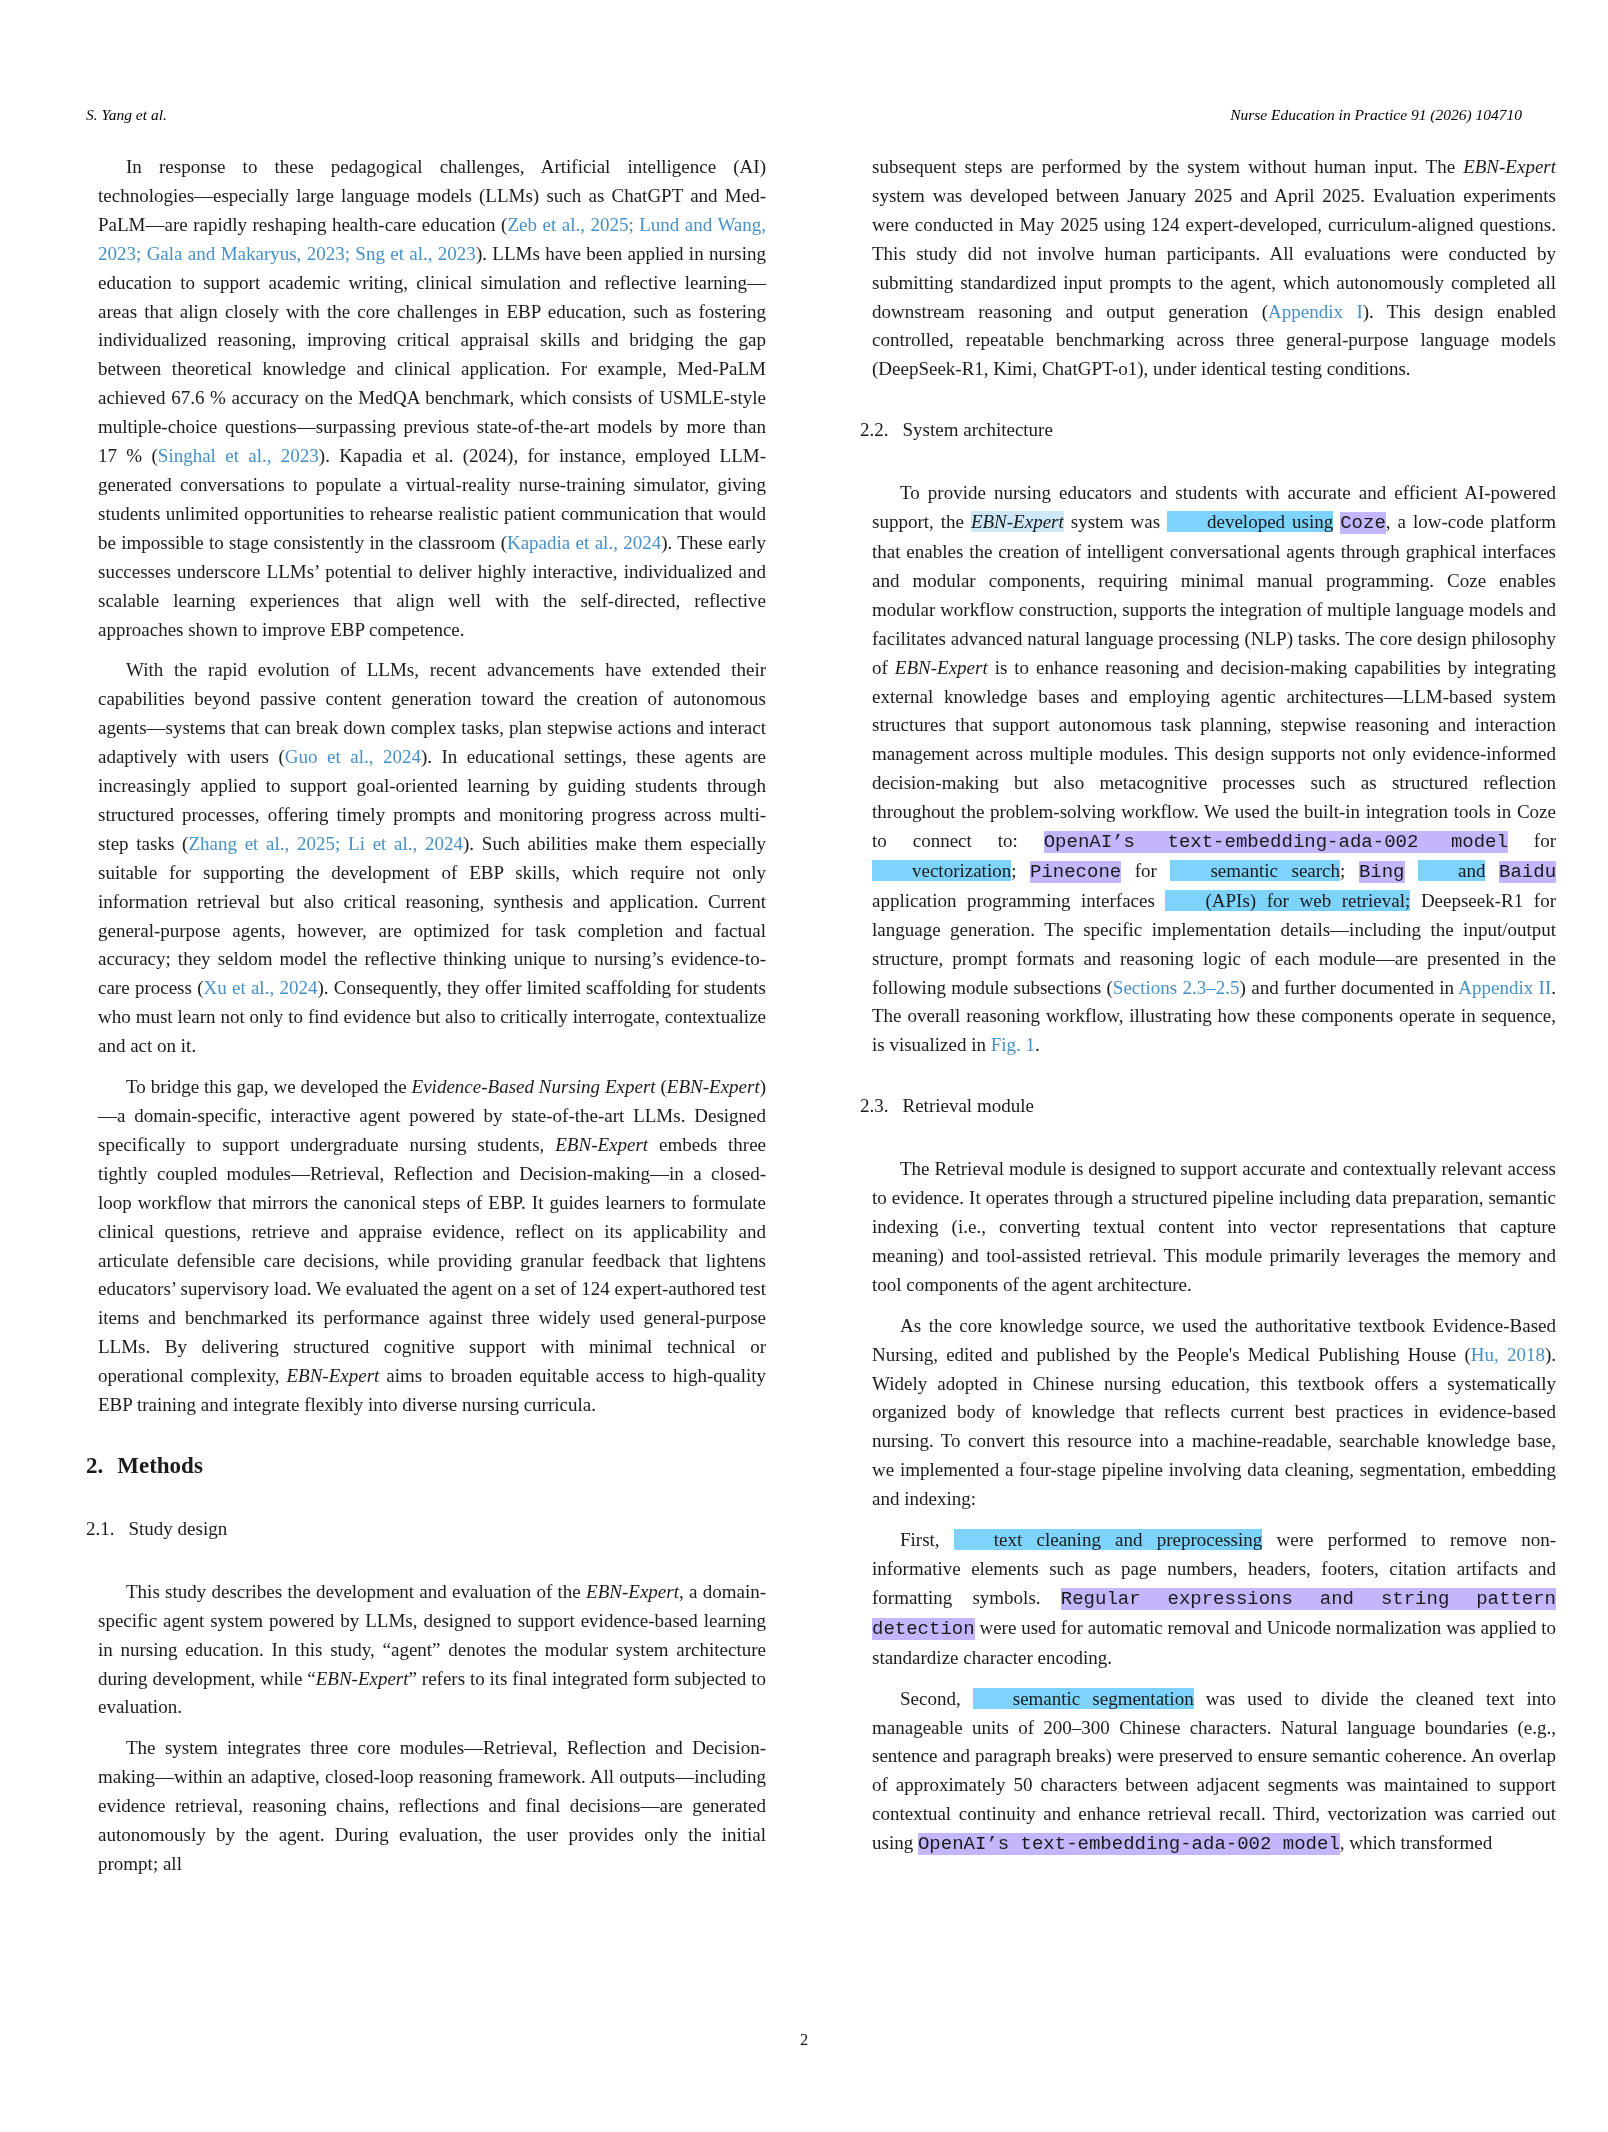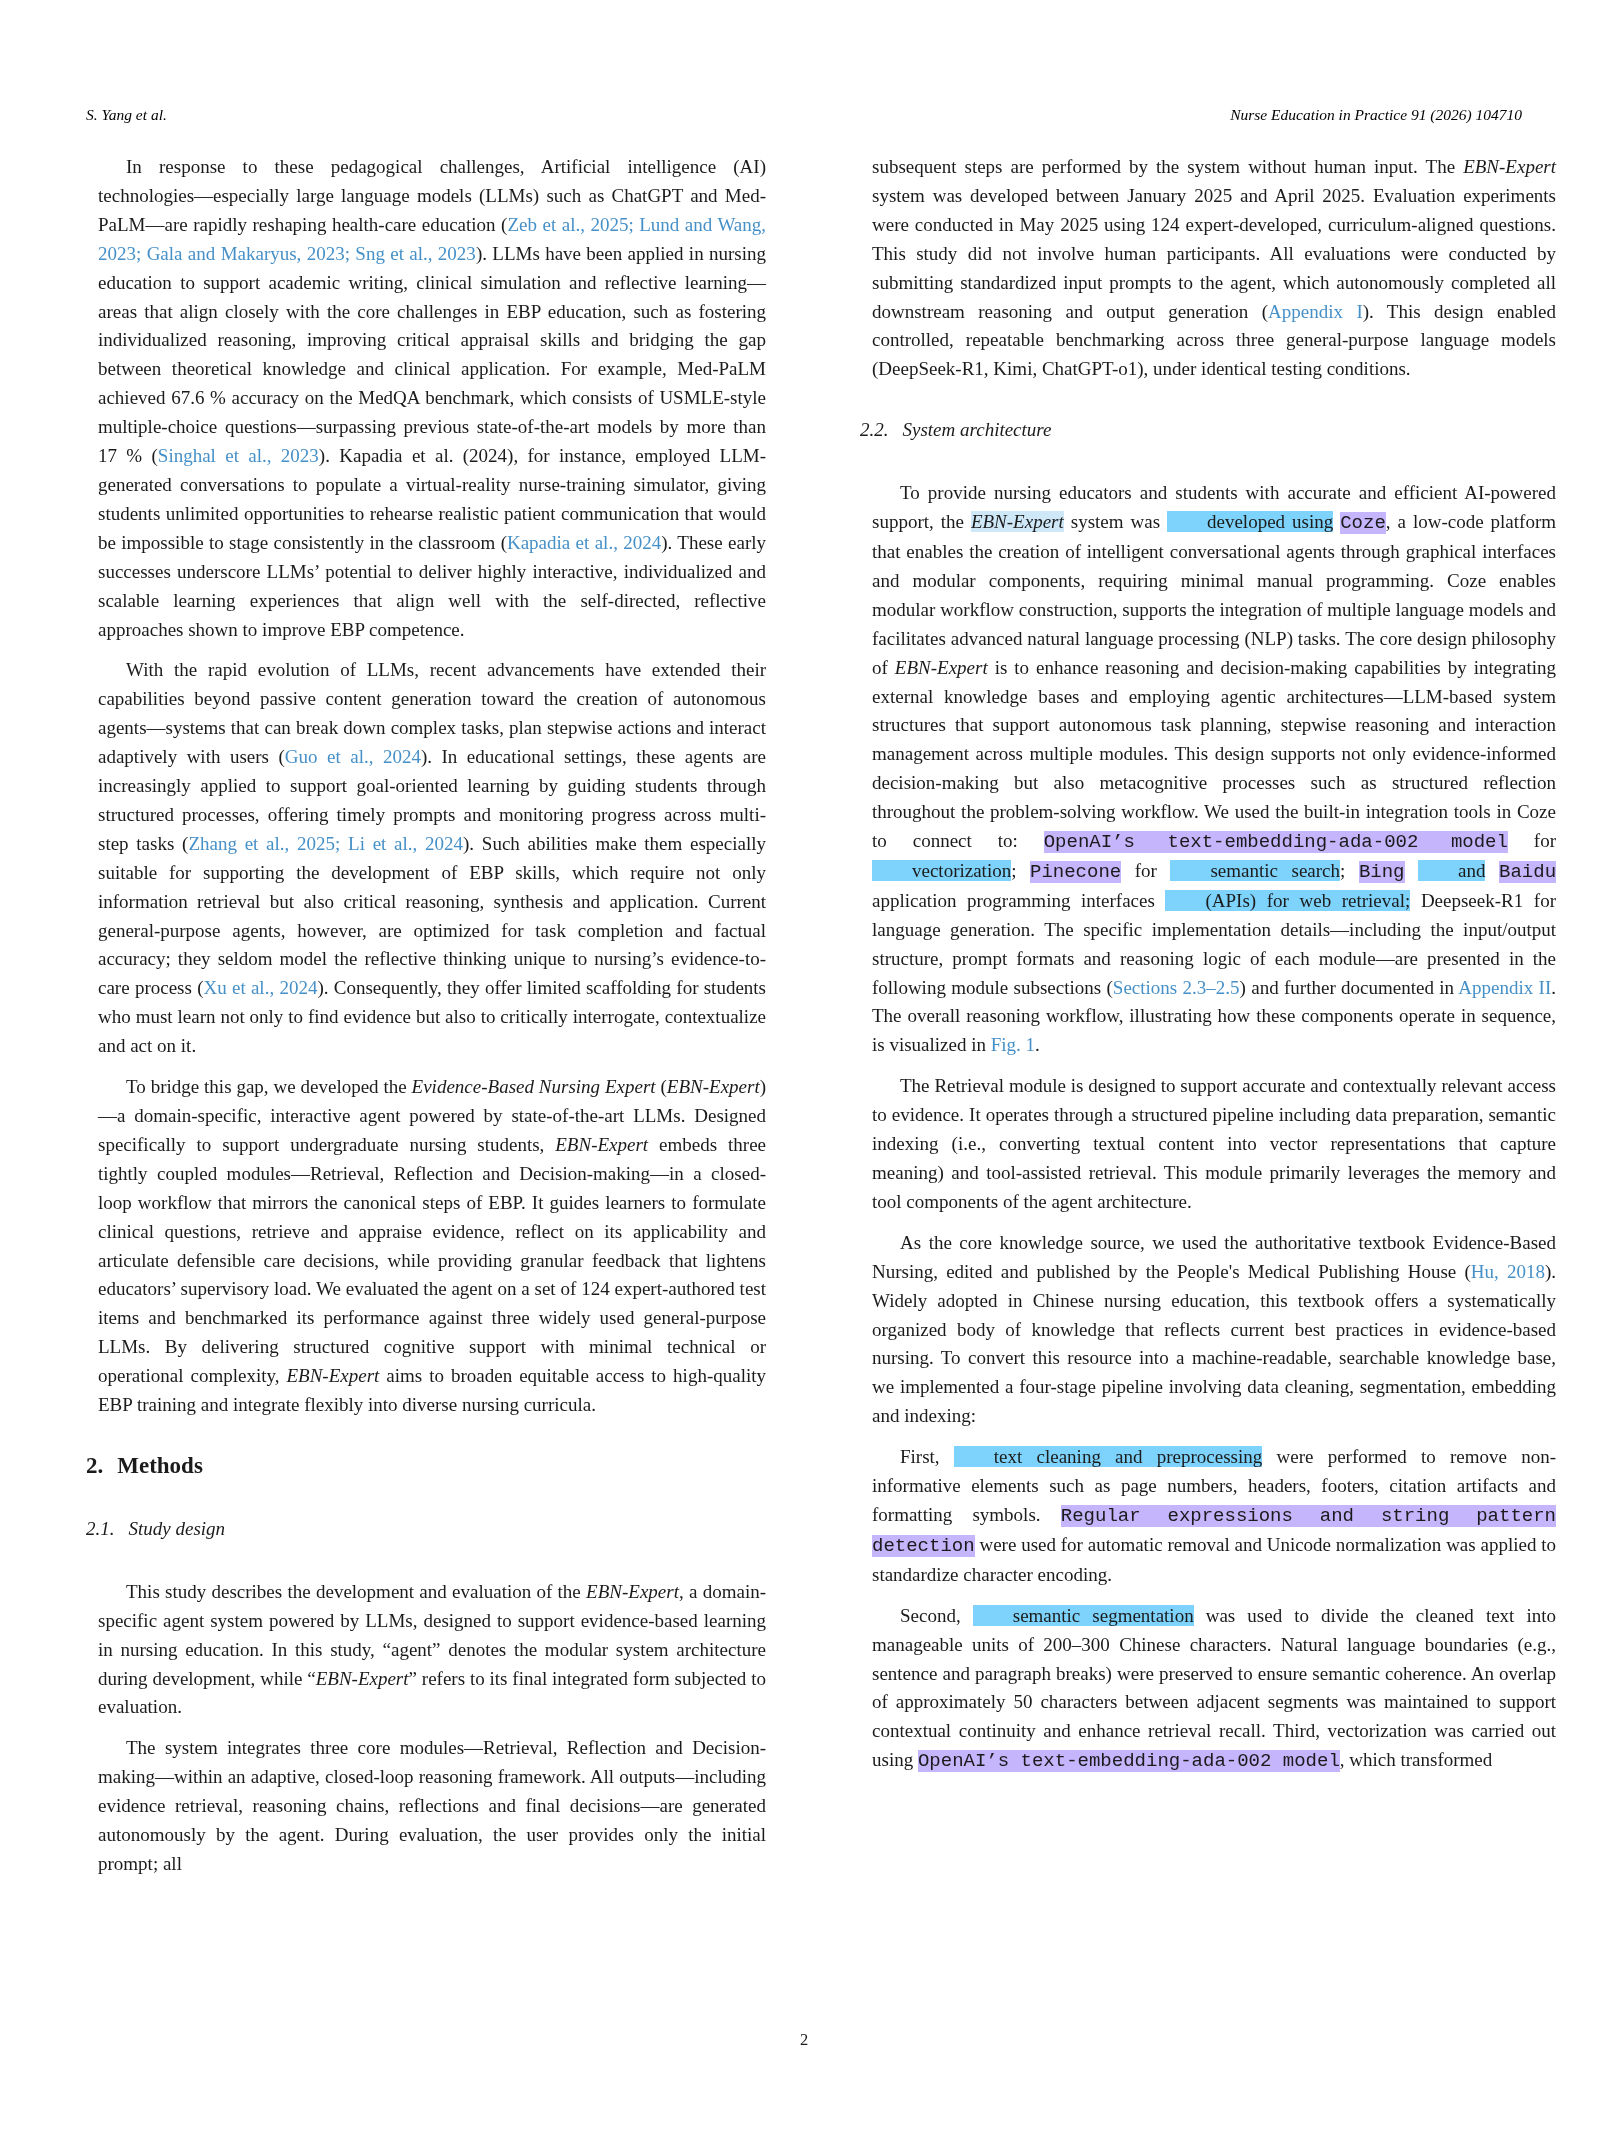--- a/index.html
+++ b/index.html
@@ -29,21 +29,21 @@
   .col-right { left: 860px; width: 708px; }
 
   .para { margin: 12px; text-indent: 28px; }
   .para.noindent { text-indent: 0; }
 
   .sec-heading {
     font-weight: bold; font-size: 23px;
     margin: 32px 0 34px 0; text-align: left; text-indent: 0;
   }
   .sub-heading {
-    font-style: italic; font-size: 19px;
+    font-size: 19px;
     margin: 32px 0 34px 0; text-align: left; text-indent: 0;
   }
   .h-num { display: inline-block; margin-right: 14px; }
 
   .run.i  { font-style: italic; }
   .run.l  { color: #4690c8; text-decoration: none; cursor: pointer; }
   .run.y  { background: #7dd3fc; padding-left: 40px; }
   .run.v  { background: #c4b5fd; font-family: Liberation Mono, monospace; }
   .run.bi { font-style: italic; background: #cfe8f8; }
 
@@ -69,20 +69,21 @@
       <div class="sec-heading"><span class="h-num">2.</span><span>Methods</span></div>
       <div class="sub-heading"><span class="h-num">2.1.</span><span>Study design</span></div>
       <p class="para"><span class="run p">This study describes the development and evaluation of the </span><span class="run i">EBN-Expert</span><span class="run p">, a domain-specific agent system powered by LLMs, designed to support evidence-based learning in nursing education. In this study, “agent” denotes the modular system architecture during development, while “</span><span class="run i">EBN-Expert</span><span class="run p">” refers to its final integrated form subjected to evaluation.</span></p>
       <p class="para"><span class="run p">The system integrates three core modules—Retrieval, Reflection and Decision-making—within an adaptive, closed-loop reasoning framework. All outputs—including evidence retrieval, reasoning chains, reflections and final decisions—are generated autonomously by the agent. During evaluation, the user provides only the initial prompt; all</span></p>
     </div>
 
   <div class="col col-right">
       <p class="para noindent"><span class="run p">subsequent steps are performed by the system without human input. The </span><span class="run i">EBN-Expert</span><span class="run p"> system was developed between January 2025 and April 2025. Evaluation experiments were conducted in May 2025 using 124 expert-developed, curriculum-aligned questions. This study did not involve human participants. All evaluations were conducted by submitting standardized input prompts to the agent, which autonomously completed all downstream reasoning and output generation (</span><a class="run l">Appendix I</a><span class="run p">). This design enabled controlled, repeatable benchmarking across three general-purpose language models (DeepSeek-R1, Kimi, ChatGPT-o1), under identical testing conditions.</span></p>
       <div class="sub-heading"><span class="h-num">2.2.</span><span>System architecture</span></div>
       <p class="para"><span class="run p">To provide nursing educators and students with accurate and efficient AI-powered support, the </span><span class="run bi">EBN-Expert</span><span class="run p"> system was </span><span class="run y">developed using</span><span class="run p"> </span><span class="run v">Coze</span><span class="run p">, a low-code platform that enables the creation of intelligent conversational agents through graphical interfaces and modular components, requiring minimal manual programming. Coze enables modular workflow construction, supports the integration of multiple language models and facilitates advanced natural language processing (NLP) tasks. The core design philosophy of </span><span class="run i">EBN-Expert</span><span class="run p"> is to enhance reasoning and decision-making capabilities by integrating external knowledge bases and employing agentic architectures—LLM-based system structures that support autonomous task planning, stepwise reasoning and interaction management across multiple modules. This design supports not only evidence-informed decision-making but also metacognitive processes such as structured reflection throughout the problem-solving workflow. We used the built-in integration tools in Coze to connect to: </span><span class="run v">OpenAI’s text-embedding-ada-002 model</span><span class="run p"> for </span><span class="run y">vectorization</span><span class="run p">; </span><span class="run v">Pinecone</span><span class="run p"> for </span><span class="run y">semantic search</span><span class="run p">; </span><span class="run v">Bing</span><span class="run p"> </span><span class="run y">and</span><span class="run p"> </span><span class="run v">Baidu</span><span class="run p"> application programming interfaces </span><span class="run y">(APIs) for web retrieval;</span><span class="run p"> Deepseek-R1 for language generation. The specific implementation details—including the input/output structure, prompt formats and reasoning logic of each module—are presented in the following module subsections (</span><a class="run l">Sections 2.3–2.5</a><span class="run p">) and further documented in </span><a class="run l">Appendix II</a><span class="run p">. The overall reasoning workflow, illustrating how these components operate in sequence, is visualized in </span><a class="run l">Fig. 1</a><span class="run p">.</span></p>
+      <div class="sub-heading"><span class="h-num">2.3.</span><span>Retrieval module</span></div>
       <p class="para"><span class="run p">The Retrieval module is designed to support accurate and contextually relevant access to evidence. It operates through a structured pipeline including data preparation, semantic indexing (i.e., converting textual content into vector representations that capture meaning) and tool-assisted retrieval. This module primarily leverages the memory and tool components of the agent architecture.</span></p>
       <p class="para"><span class="run p">As the core knowledge source, we used the authoritative textbook Evidence-Based Nursing, edited and published by the People's Medical Publishing House (</span><a class="run l">Hu, 2018</a><span class="run p">). Widely adopted in Chinese nursing education, this textbook offers a systematically organized body of knowledge that reflects current best practices in evidence-based nursing. To convert this resource into a machine-readable, searchable knowledge base, we implemented a four-stage pipeline involving data cleaning, segmentation, embedding and indexing:</span></p>
       <p class="para"><span class="run p">First, </span><span class="run y">text cleaning and preprocessing</span><span class="run p"> were performed to remove non-informative elements such as page numbers, headers, footers, citation artifacts and formatting symbols. </span><span class="run v">Regular expressions and string pattern detection</span><span class="run p"> were used for automatic removal and Unicode normalization was applied to standardize character encoding.</span></p>
       <p class="para"><span class="run p">Second, </span><span class="run y">semantic segmentation</span><span class="run p"> was used to divide the cleaned text into manageable units of 200–300 Chinese characters. Natural language boundaries (e.g., sentence and paragraph breaks) were preserved to ensure semantic coherence. An overlap of approximately 50 characters between adjacent segments was maintained to support contextual continuity and enhance retrieval recall. Third, vectorization was carried out using </span><span class="run v">OpenAI’s text-embedding-ada-002 model</span><span class="run p">, which transformed</span></p>
     </div>
 
   <div class="page-number">2</div>
 
 </div>
 

